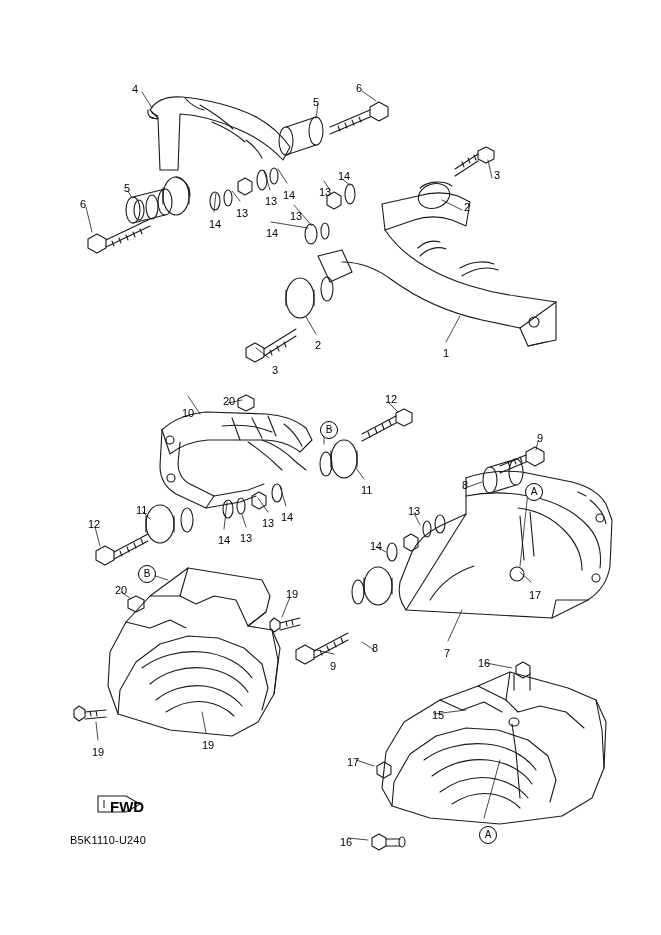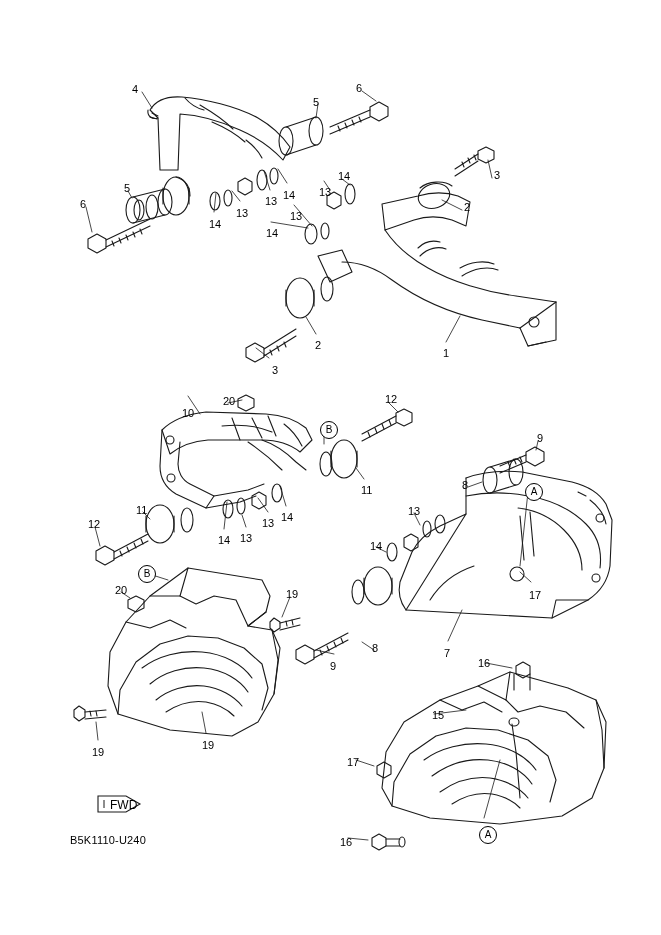--- a/index.html
+++ b/index.html
@@ -57,22 +57,22 @@
     position: absolute;
     left: 96px;
     top: 792px;
     width: 46px;
     height: 24px;
   }
   #fwd-arrow .fwd-text {
     position: absolute;
     left: 14px;
     top: 6px;
-    font-size: 12px;
-    font-weight: normal;
+    font-size: 15px;
+    font-weight: bold;
     font-family: "Liberation Sans", sans-serif;
   }
 </style>
 </head>
 <body>
 
 <div id="diagram-root">
 
   <svg class="art" viewBox="0 0 661 935">
     <g fill="none" stroke="#1a1a1a" stroke-width="1.1" stroke-linejoin="round" stroke-linecap="round">

